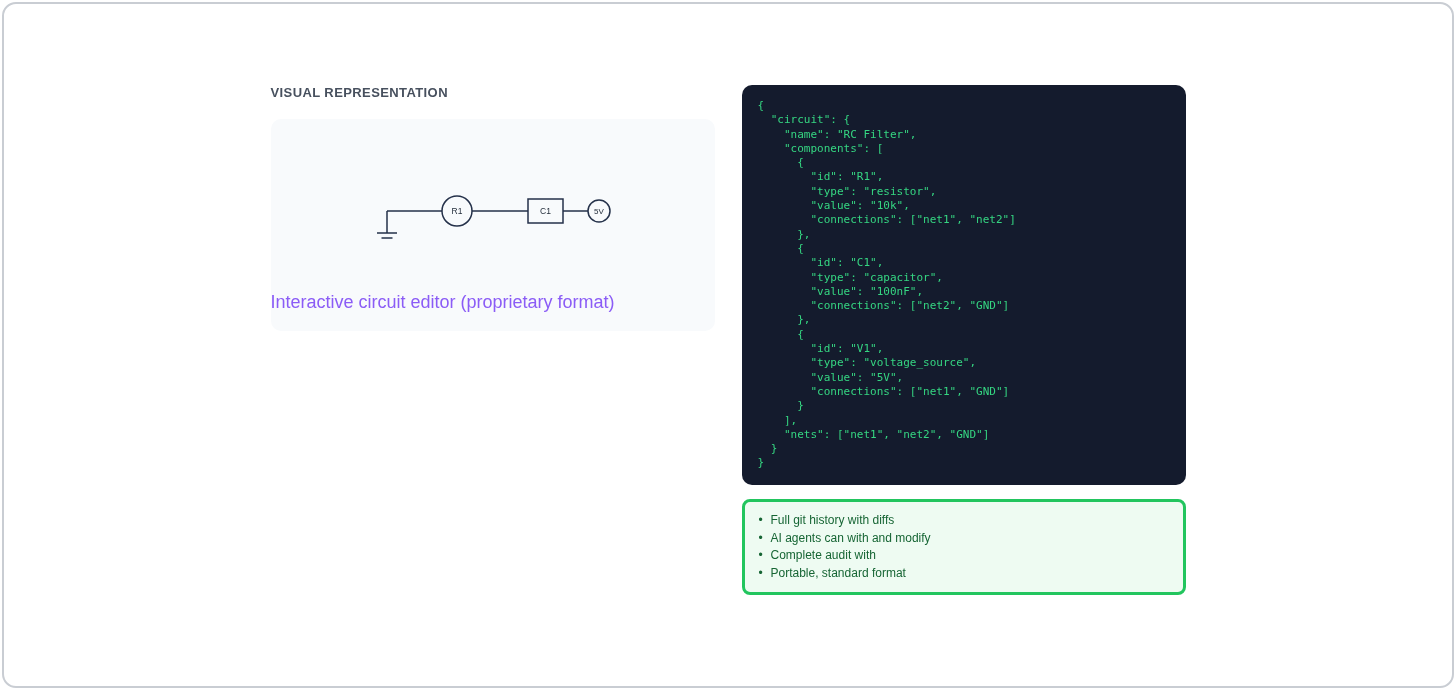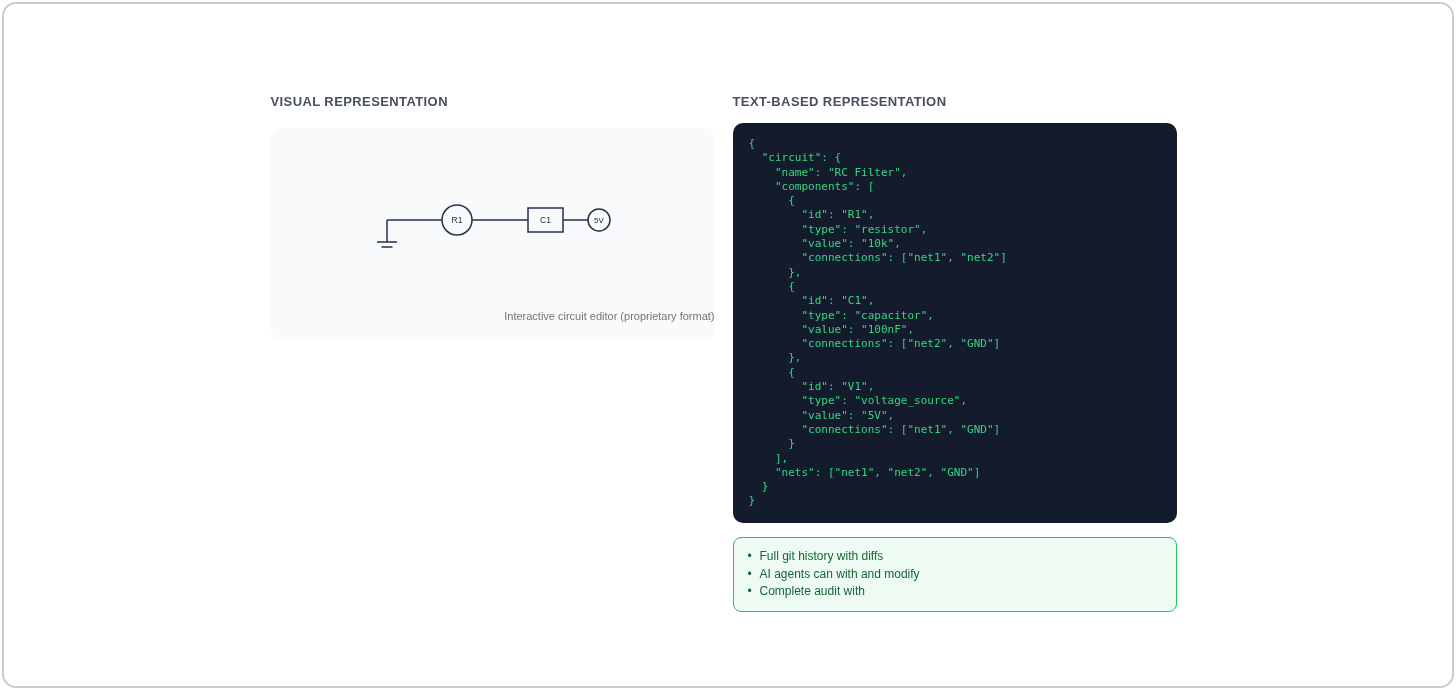--- a/index.html
+++ b/index.html
@@ -14,24 +14,24 @@
   .page-card {
     position: absolute;
     inset: 2px;
     background: #ffffff;
     border: 2px solid #c9cdd3;
     border-radius: 14px;
     overflow: hidden;
   }
   .content {
     width: 915px;
-    margin: 12px auto;
+    margin: 3px auto;
     padding-top: 78px;
     display: flex;
-    gap: 18px;
+    gap: 27px;
   }
   .col { width: 444px; flex: 0 0 444px; }
   .section-heading {
     margin: 0;
     font-size: 13px;
     line-height: 16px;
     font-weight: 600;
     letter-spacing: 0.4px;
     color: #47505e;
   }
@@ -45,23 +45,23 @@
     background: #f8fafc;
     border-radius: 10px;
     text-decoration: underline;
   }
   .circuit-svg { position: absolute; inset: 0; }
   .circuit-caption {
     position: absolute;
     left: 0;
     right: 0;
     bottom: 18px;
-    text-align: right;
-    font-size: 11px;
-    color: #737373;
+    text-align: left;
+    font-size: 18px;
+    color: #8b5cf6;
   }
   .comp-label {
     font-family: "Liberation Sans", sans-serif;
     font-size: 8.5px;
     fill: #1f2937;
   }
   .comp-label.small { font-size: 8px; }
 
   
   .code-block {
@@ -78,21 +78,21 @@
     font-size: 11px;
     line-height: 14.3px;
     color: #35d682;
     white-space: pre;
   }
 
   
   .benefits-box {
     margin-top: 14px;
     background: #eefbf2;
-    border: 1px solid #22c55e;
+    border: 3px solid #22c55e;
     border-radius: 8px;
     padding: 10px 14px;
     box-sizing: border-box;
   }
   .benefits-list { list-style: none; margin: 0; padding: 0; }
   .benefits-list li {
     font-size: 12px;
     line-height: 17.6px;
     color: #166534;
     padding-left: 12px;
@@ -136,21 +136,20 @@
           </g>
           <text class="comp-label" x="186" y="95" text-anchor="middle">R1</text>
           <text class="comp-label" x="274.5" y="95" text-anchor="middle">C1</text>
           <text class="comp-label small" x="328" y="95" text-anchor="middle">5V</text>
         </svg>
         <div class="circuit-caption">Interactive circuit editor (proprietary format)</div>
       </div>
     </div>
 
     <div class="col right">
-      <h2 class="section-heading">TEXT-BASED REPRESENTATION</h2>
 
       <div class="code-block">
         <pre>{
   "circuit": {
     "name": "RC Filter",
     "components": [
       {
         "id": "R1",
         "type": "resistor",
         "value": "10k",
@@ -172,18 +171,19 @@
     "nets": ["net1", "net2", "GND"]
   }
 }</pre>
       </div>
 
       <div class="benefits-box">
         <ul class="benefits-list">
           <li>Full git history with diffs</li>
           <li>AI agents can with and modify</li>
           <li>Complete audit with</li>
+          <li>Portable, standard format</li>
         </ul>
       </div>
     </div>
 
   </div>
 </div>
 
 </body></html>

